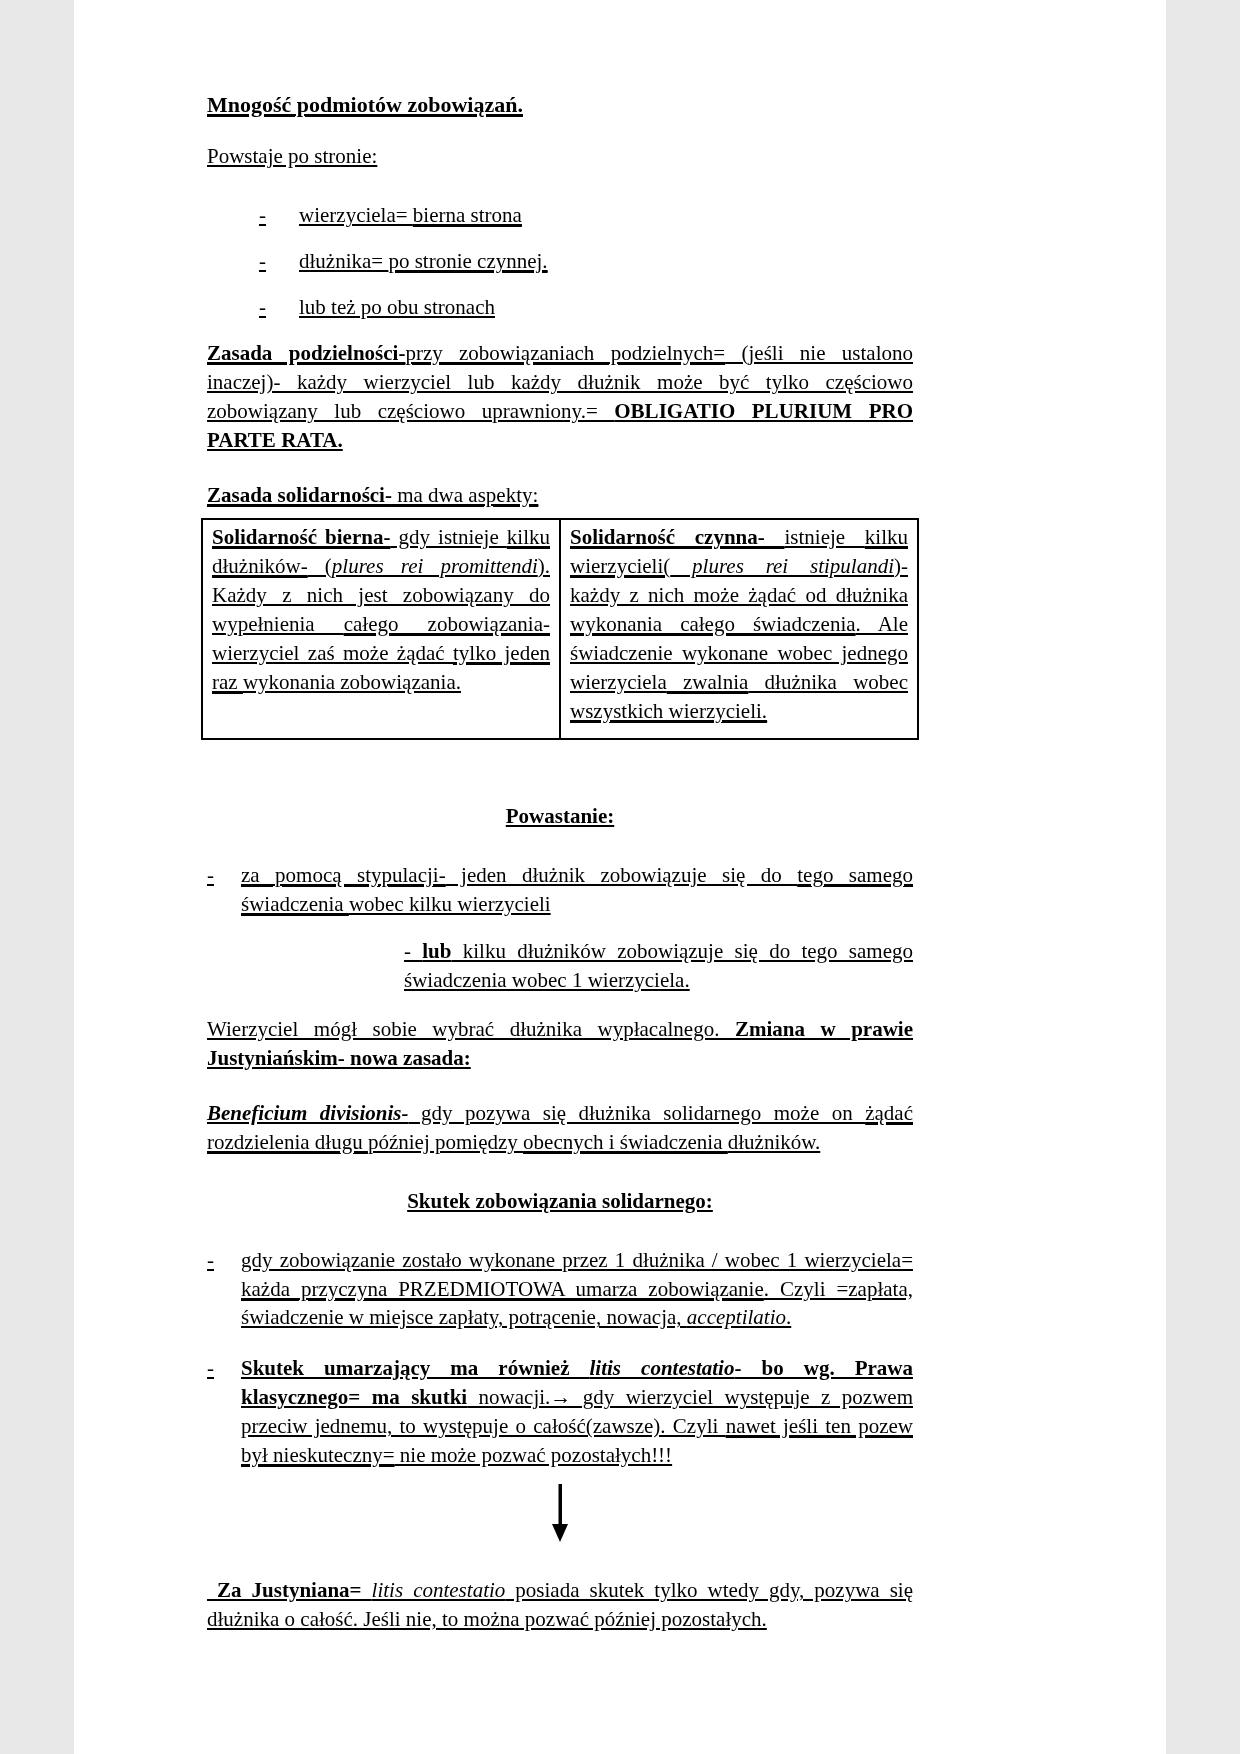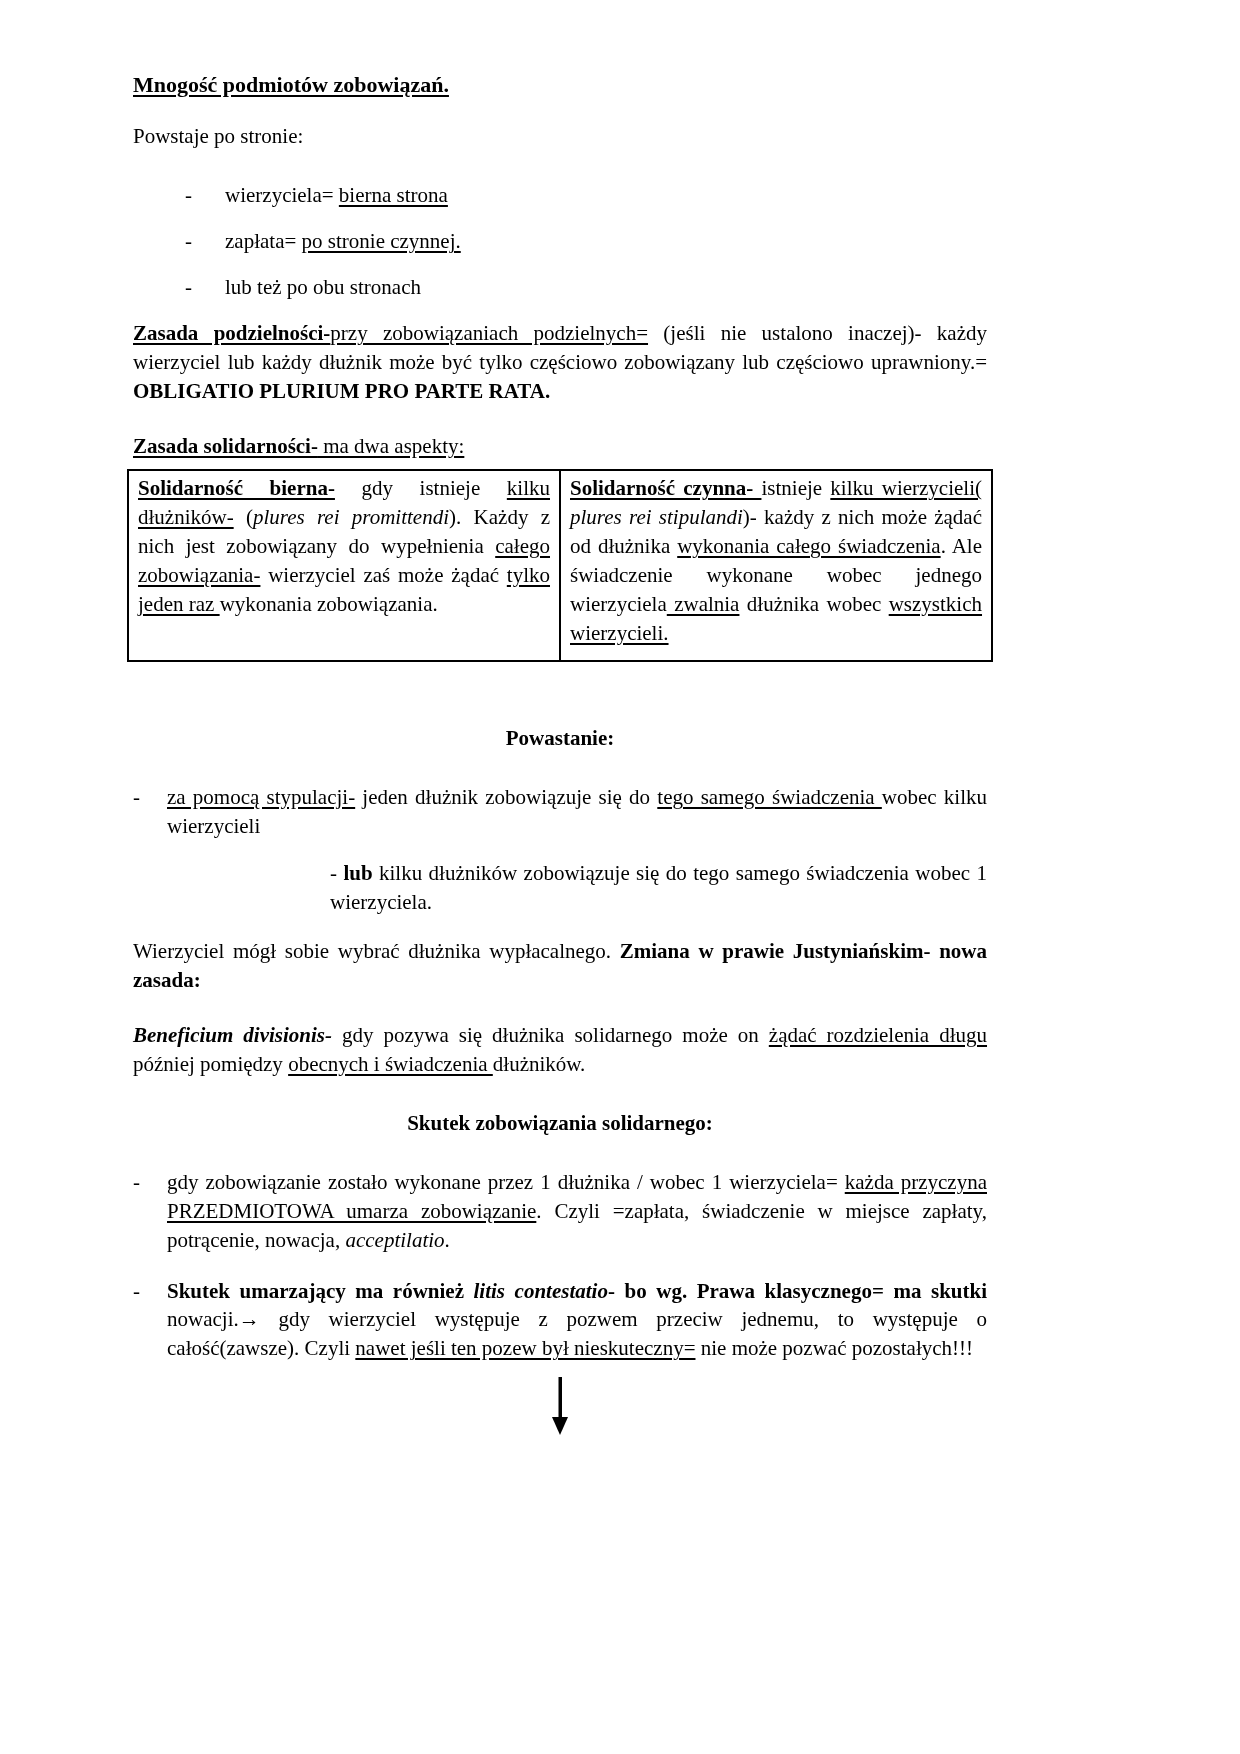--- a/index.html
+++ b/index.html
@@ -1,24 +1,24 @@
 <!DOCTYPE html>
 <html lang="pl"><head>
 <meta charset="utf-8">
 <style>
   html,body{margin:0;padding:0;background:#e8e8e8;}
   .page{
     position:relative;
-    width:1240px;height:1754px;
+    width:1092px;height:1754px;
     margin:0 auto;
     background:#ffffff;
     box-sizing:border-box;
-    padding:70px 253px 0 133px;
+    padding:90px 253px 0 133px;
     font-family:"Liberation Serif","DejaVu Serif",serif;
-    font-size:21px;line-height:1.38;color:#000;
+    font-size:21px;line-height:1.38;color:#000;text-decoration:underline;
   }
   p{margin:0;text-align:justify;}
   .b{font-weight:bold;}
   .i{font-style:italic;}
   .bi{font-weight:bold;font-style:italic;}
   .u{text-decoration:underline;text-decoration-thickness:2px;text-underline-offset:3px;}
   .title{font-size:22px;margin-bottom:22px;text-align:left;}
   .intro{margin-bottom:30px;}
   ul.dash-list{list-style:none;margin:0 0 12px 52px;padding:0;}
   ul.dash-list li{display:flex;margin-bottom:17px;}
@@ -58,21 +58,21 @@
 
   <p class="intro">Powstaje po stronie:</p>
 
   <ul class="dash-list">
     <li>
       <span class="dash">-</span>
       <span class="body"><span>wierzyciela= </span><span class="u">bierna strona</span></span>
     </li>
     <li>
       <span class="dash">-</span>
-      <span class="body"><span>zapłata= </span><span class="u">po stronie czynnej.</span></span>
+      <span class="body"><span>dłużnika= </span><span class="u">po stronie czynnej.</span></span>
     </li>
     <li>
       <span class="dash">-</span>
       <span class="body"><span>lub też po obu stronach</span><span class="u"></span></span>
     </li>
   </ul>
 
   <p class="p-div"><span class="b u">Zasada podzielności-</span><span class="u">przy zobowiązaniach podzielnych=</span><span> (jeśli nie ustalono inaczej)- każdy wierzyciel lub każdy dłużnik może być tylko częściowo zobowiązany lub częściowo uprawniony.= </span><span class="b">OBLIGATIO PLURIUM PRO PARTE RATA.</span></p>
 
   <p class="h-solid"><span class="b u">Zasada solidarności-</span><span class="u"> ma dwa aspekty:</span></p>
@@ -111,14 +111,15 @@
     <div class="body"><span class="b">Skutek umarzający ma również </span><span class="bi">litis contestatio</span><span class="b">- bo wg. Prawa klasycznego= ma skutki</span><span> nowacji.→ gdy wierzyciel występuje z pozwem przeciw jednemu, to występuje o całość(zawsze). Czyli </span><span class="u">nawet jeśli ten pozew był nieskuteczny=</span><span> nie może pozwać pozostałych!!!</span></div>
   </div>
 
   <div class="arrow-wrap">
     <svg width="22" height="58" viewBox="0 0 22 58" aria-hidden="true">
       <rect x="9.5" y="0" width="3.5" height="42" fill="#000"></rect>
       <polygon points="3,40 19,40 11,58" fill="#000"></polygon>
     </svg>
   </div>
 
+  <p><span class="b">&nbsp;Za Justyniana= </span><span class="i">litis contestatio</span><span> posiada skutek tylko wtedy gdy, pozywa się dłużnika o całość. Jeśli nie, to można pozwać później pozostałych.</span></p>
 
 </div>
 
 </body></html>

